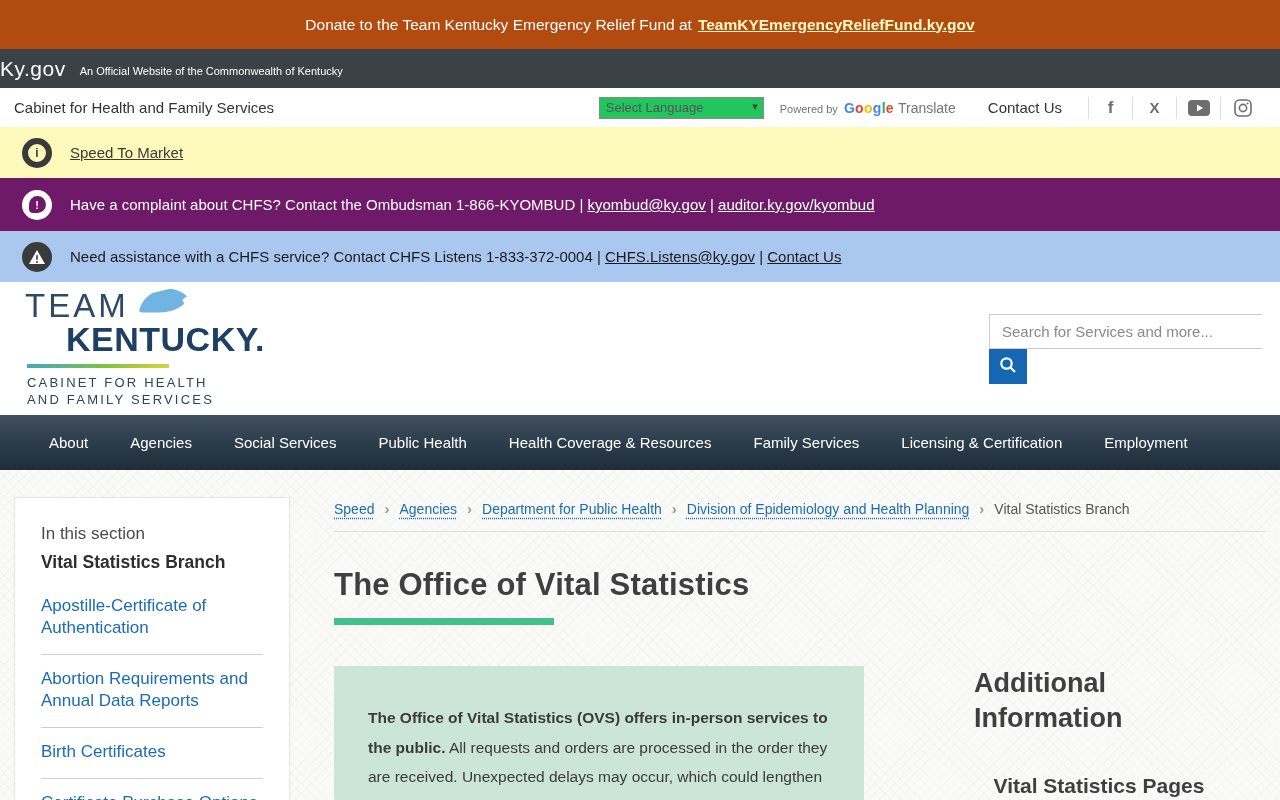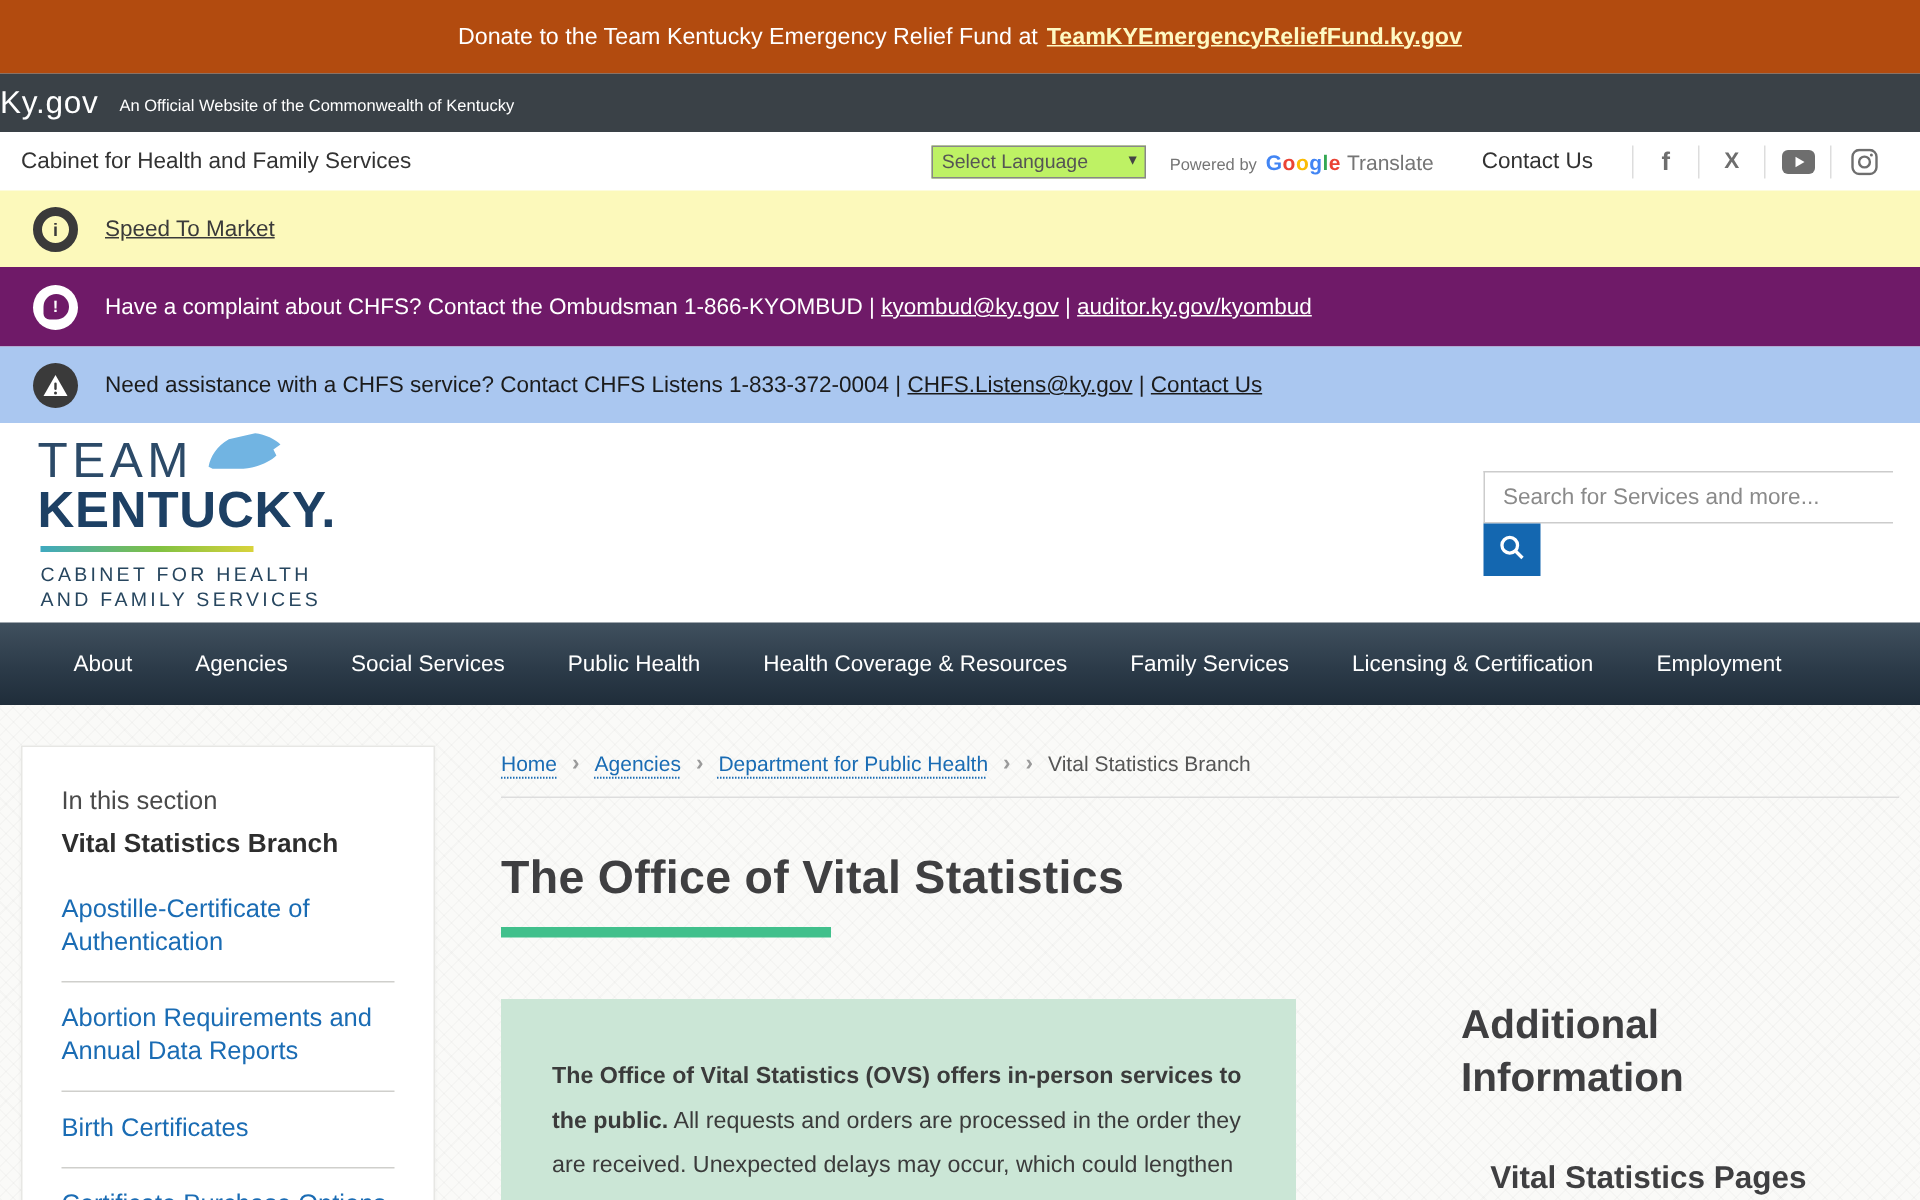--- a/index.html
+++ b/index.html
@@ -11,21 +11,21 @@
 
   
   .official-bar { height:39px; background:#3a4147; display:flex; align-items:center; color:#fff; }
   .official-bar .brand { font-size:21px; letter-spacing:.5px; }
   .official-bar .official-text { font-size:11px; margin-left:14px; margin-top:4px; }
 
   
   .utility-row { height:39px; background:#fff; display:flex; align-items:center; padding:0 16px 0 14px; }
   .utility-row .site-name { font-size:15px; color:#333; }
   .utility-right { margin-left:auto; display:flex; align-items:center; }
-  .lang-wrap { position:relative; width:143px; height:22px; border:1px solid #888; background:#bef264; display:flex; align-items:center; }
+  .lang-wrap { position:relative; width:165px; height:22px; border:1px solid #888; background:#22c55e; display:flex; align-items:center; }
   .lang-wrap select { appearance:none; -webkit-appearance:none; border:none; background:transparent; width:100%; height:100%; font-size:13px; color:#555; padding:0 18px 0 6px; font-family:"Liberation Sans", sans-serif; }
   .lang-wrap .chev { position:absolute; right:5px; top:2px; font-size:11px; color:#444; pointer-events:none; }
   .powered { display:flex; align-items:baseline; margin-left:16px; }
   .powered .pb { font-size:11px; color:#757575; margin-right:6px; }
   .powered .gword { font-size:14px; font-weight:bold; letter-spacing:.3px; }
   .powered .g1{color:#4285F4}.powered .g2{color:#EA4335}.powered .g3{color:#FBBC05}.powered .g4{color:#4285F4}.powered .g5{color:#34A853}.powered .g6{color:#EA4335}
   .powered .translate { font-size:14px; color:#757575; margin-left:4px; }
   .contact-link { font-size:15px; color:#333; text-decoration:none; margin:0 26px 0 32px; }
   .social { display:flex; align-items:center; color:#6e6e6e; }
   .social .divider { width:1px; height:22px; background:#ddd; }
@@ -47,21 +47,21 @@
   .icon-warning { width:30px; height:30px; border-radius:50%; background:#3a3a3a; display:flex; align-items:center; justify-content:center; }
   .alert-blue .txt { margin-left:18px; }
   .alert-blue a { color:#1b1b1b; }
 
   
   .logo-header { height:133px; background:#fff; display:flex; align-items:center; padding:0 18px 0 25px;border-radius:10px; }
   .logo { display:flex; flex-direction:column; cursor:pointer; }
   .logo-top { display:flex; align-items:flex-end; }
   .logo-team { font-size:33px; font-weight:300; color:#2c4a68; letter-spacing:3px; line-height:1; }
   .logo-ky-shape { margin-left:6px; margin-bottom:4px; }
-  .logo-kentucky { font-size:34px; font-weight:bold; color:#1d4064; letter-spacing:.5px; line-height:1.05; }
+  .logo-kentucky { font-size:34px; font-weight:bold; color:#1d4064; letter-spacing:.5px; line-height:1.05;margin-left:41px; }
   .logo-rule { width:142px; height:4px; margin:6px 0 7px 2px; background:linear-gradient(90deg,#3fa9c0 0%,#7fc142 55%,#d9d33b 100%); }
   .logo-cabinet { font-size:13px; color:#27465f; letter-spacing:2.2px; line-height:1.3; margin-left:2px; }
   .search-wrap { margin-left:auto; display:flex;flex-direction:column; }
   .search-wrap input { width:273px; height:35px; border:1px solid #ccc; border-right:none; font-size:15px; padding:0 12px; color:#444; font-family:"Liberation Sans", sans-serif; }
   .search-wrap input::placeholder { color:#8a8a8a; }
   .search-btn { width:38px; height:35px; background:#1467b0; border:none; display:flex; align-items:center; justify-content:center; cursor:pointer; }
 
   
   .main-nav { height:55px; background:linear-gradient(180deg,#40505e 0%,#2c3b49 55%,#1f2d3a 100%); display:flex; align-items:center; padding-left:28px; }
   .main-nav .nav-item { color:#fff; font-size:15px; font-weight:500; padding:0 21px; height:55px; display:flex; align-items:center; cursor:pointer; text-decoration:none; }
@@ -223,26 +223,27 @@
     <div class="side-links">
       <a href="#" class="side-link">Apostille-Certificate of Authentication</a>
       <a href="#" class="side-link">Abortion Requirements and Annual Data Reports</a>
       <a href="#" class="side-link">Birth Certificates</a>
       <a href="#" class="side-link">Certificate Purchase Options</a>
     </div>
   </div>
 
   <div class="main-col">
     <div class="breadcrumb">
-      <a href="#">Home</a>
+      <a href="#">Speed</a>
       <span class="sep">›</span>
       <a href="#">Agencies</a>
       <span class="sep">›</span>
       <a href="#">Department for Public Health</a>
       <span class="sep">›</span>
+      <a href="#">Division of Epidemiology and Health Planning</a>
       <span class="sep">›</span>
       <span class="current">Vital Statistics Branch</span>
     </div>
     <div class="bc-divider"></div>
 
     <h1 class="page-title">The Office of Vital Statistics</h1>
     <div class="title-rule"></div>
 
     <div class="main-row">
       <div class="callout">

